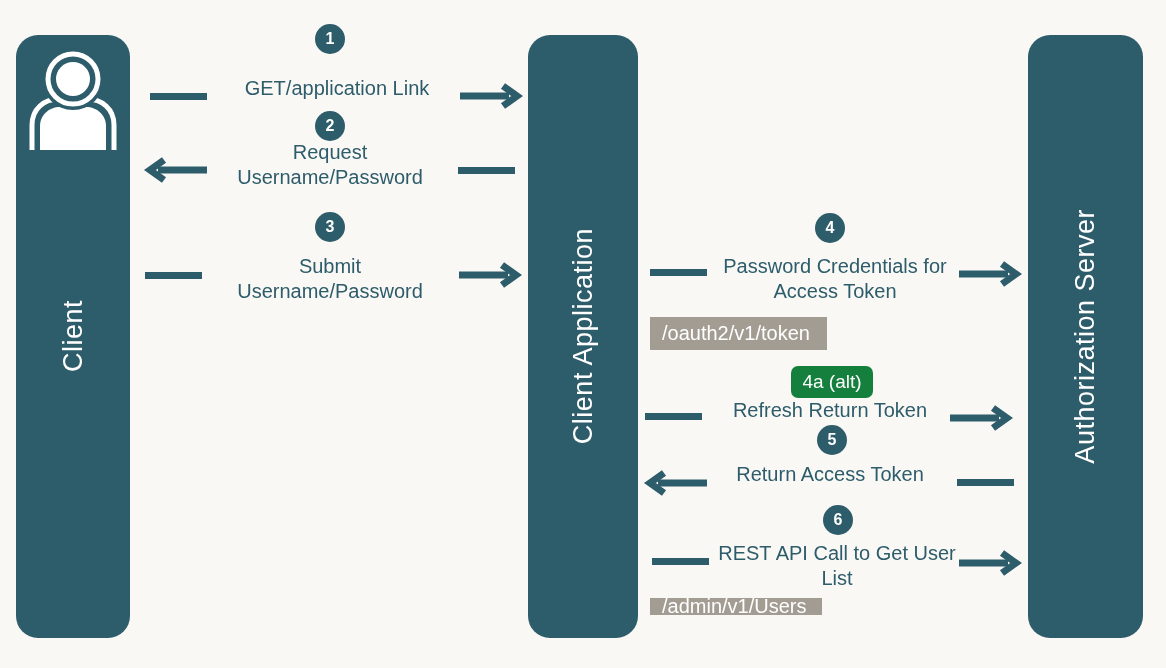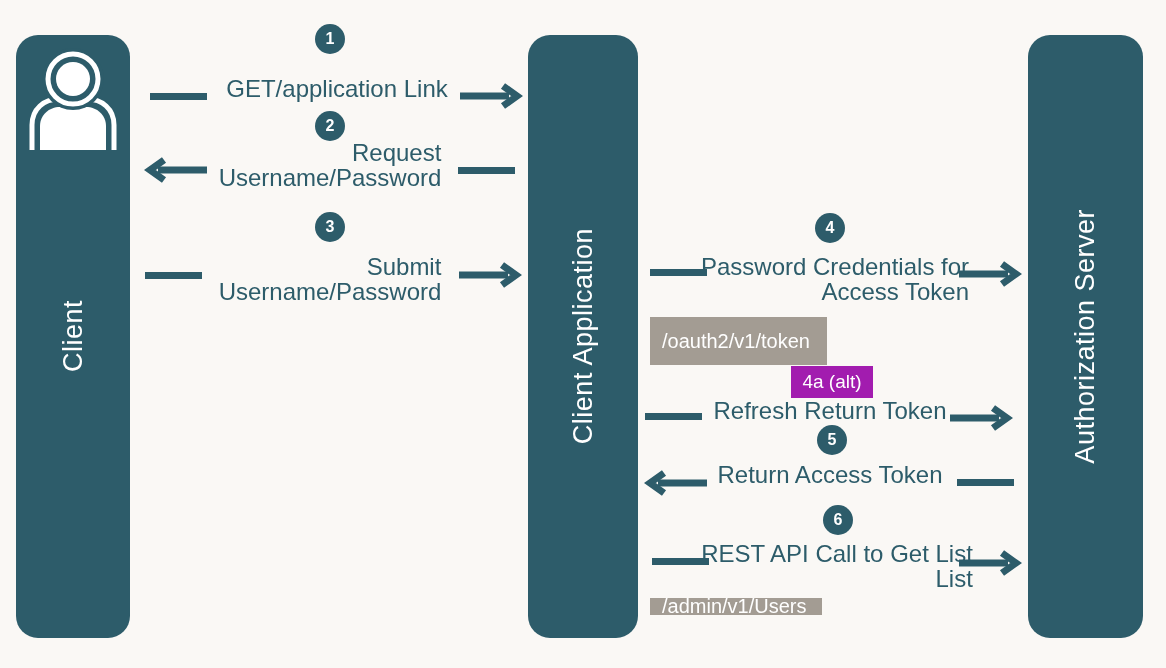--- a/index.html
+++ b/index.html
@@ -23,47 +23,47 @@
   }
   .person { position:absolute; top:5px; left:9px; }
 
   
   .badge {
     position:absolute; width:30px; height:30px; border-radius:50%;
     background:#2d5c6a; color:#fff; font-size:16px; font-weight:bold;
     display:flex; align-items:center; justify-content:center;
   }
   .badge-rect {
-    position:absolute; background:#a21caf; color:#fff; font-size:19px;
-    display:flex; align-items:center; justify-content:center;
+    position:absolute; background:#15803d; color:#fff; font-size:19px;
+    display:flex; align-items:center; justify-content:center;border-radius:7px;
   }
   
   .msg-label {
-    position:absolute; transform:translateX(-50%); text-align:right;
-    color:#2d5c6a; font-size:24px; line-height:25px; white-space:nowrap;
+    position:absolute; transform:translateX(-50%); text-align:center;
+    color:#2d5c6a; font-size:20px; line-height:25px; white-space:nowrap;
   }
   .ln { display:block; }
 
   
   .seg { position:absolute; width:57px; height:7px; background:#2d5c6a; }
   .arrow { position:absolute; width:64px; height:26px; }
   .arrow svg { display:block; }
 
   
   .tag {
     position:absolute; background:#a39c93; color:#ffffff; font-size:20px;
     display:flex; align-items:center; padding-left:12px; box-sizing:border-box;
   }
 
   
   .b1{left:315px;top:24px}   .l1{left:337px;top:76px}  .s1{left:150px;top:93px}  .a1{left:459px;top:83px}
   .b2{left:315px;top:111px}  .l2{left:330px;top:140px} .a2{left:144px;top:157px} .s2{left:458px;top:167px}
   .b3{left:315px;top:212px}  .l3{left:330px;top:254px} .s3{left:145px;top:272px} .a3{left:458px;top:262px}
   .b4{left:815px;top:213px}  .l4{left:835px;top:254px} .s4{left:650px;top:269px} .a4{left:958px;top:261px}
-  .t4{left:650px;top:317px;width:177px;height:48px}
+  .t4{left:650px;top:317px;width:177px;height:33px}
   .b4a{left:791px;top:366px;width:82px;height:32px}
   .l4a{left:830px;top:398px} .s4a{left:645px;top:413px} .a4a{left:949px;top:405px}
   .b5{left:817px;top:425px}  .l5{left:830px;top:462px}  .a5{left:644px;top:470px} .s5{left:957px;top:479px}
   .b6{left:823px;top:505px}  .l6{left:837px;top:541px}  .s6{left:652px;top:558px} .a6{left:958px;top:550px}
   .t6{left:650px;top:598px;width:172px;height:17px}
 </style>
 </head>
 <body>
 
 <div class="canvas">
@@ -158,21 +158,21 @@
   <div class="arrow a5">
     <svg width="64" height="26" viewBox="0 0 64 26">
         <path d="M63 13 H14" stroke="#2d5c6a" stroke-width="7"></path>
         <path d="M20 3 L6 13 L20 23" fill="none" stroke="#2d5c6a" stroke-width="7"></path>
       </svg>
   </div>
   <div class="seg s5"></div>
 
   <div class="badge b6">6</div>
   <div class="msg-label l6">
-    <span class="ln">REST API Call to Get List</span>
+    <span class="ln">REST API Call to Get User</span>
     <span class="ln">List</span>
   </div>
   <div class="seg s6"></div>
   <div class="arrow a6">
     <svg width="64" height="26" viewBox="0 0 64 26">
         <path d="M1 13 H50" stroke="#2d5c6a" stroke-width="7"></path>
         <path d="M44 3 L58 13 L44 23" fill="none" stroke="#2d5c6a" stroke-width="7"></path>
       </svg>
   </div>
   <div class="tag t6">/admin/v1/Users</div>

